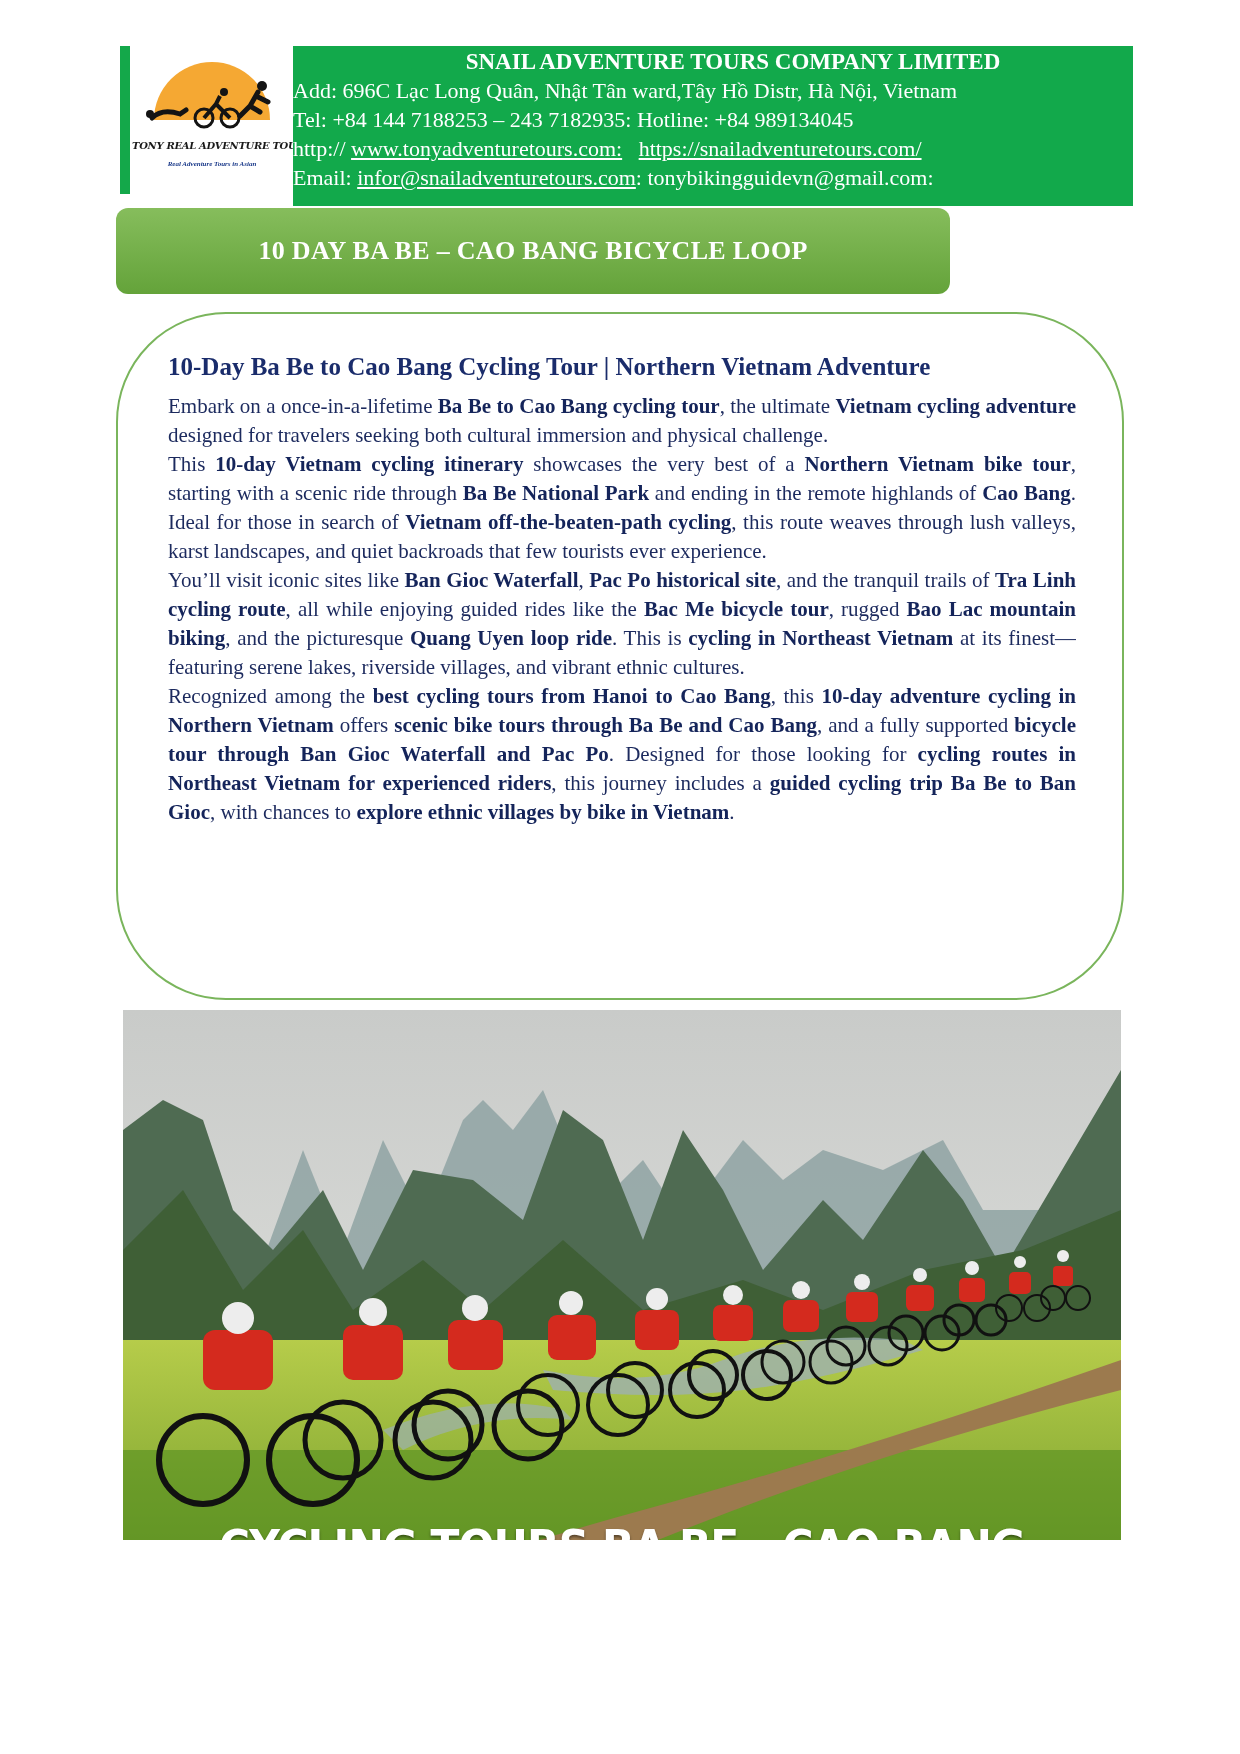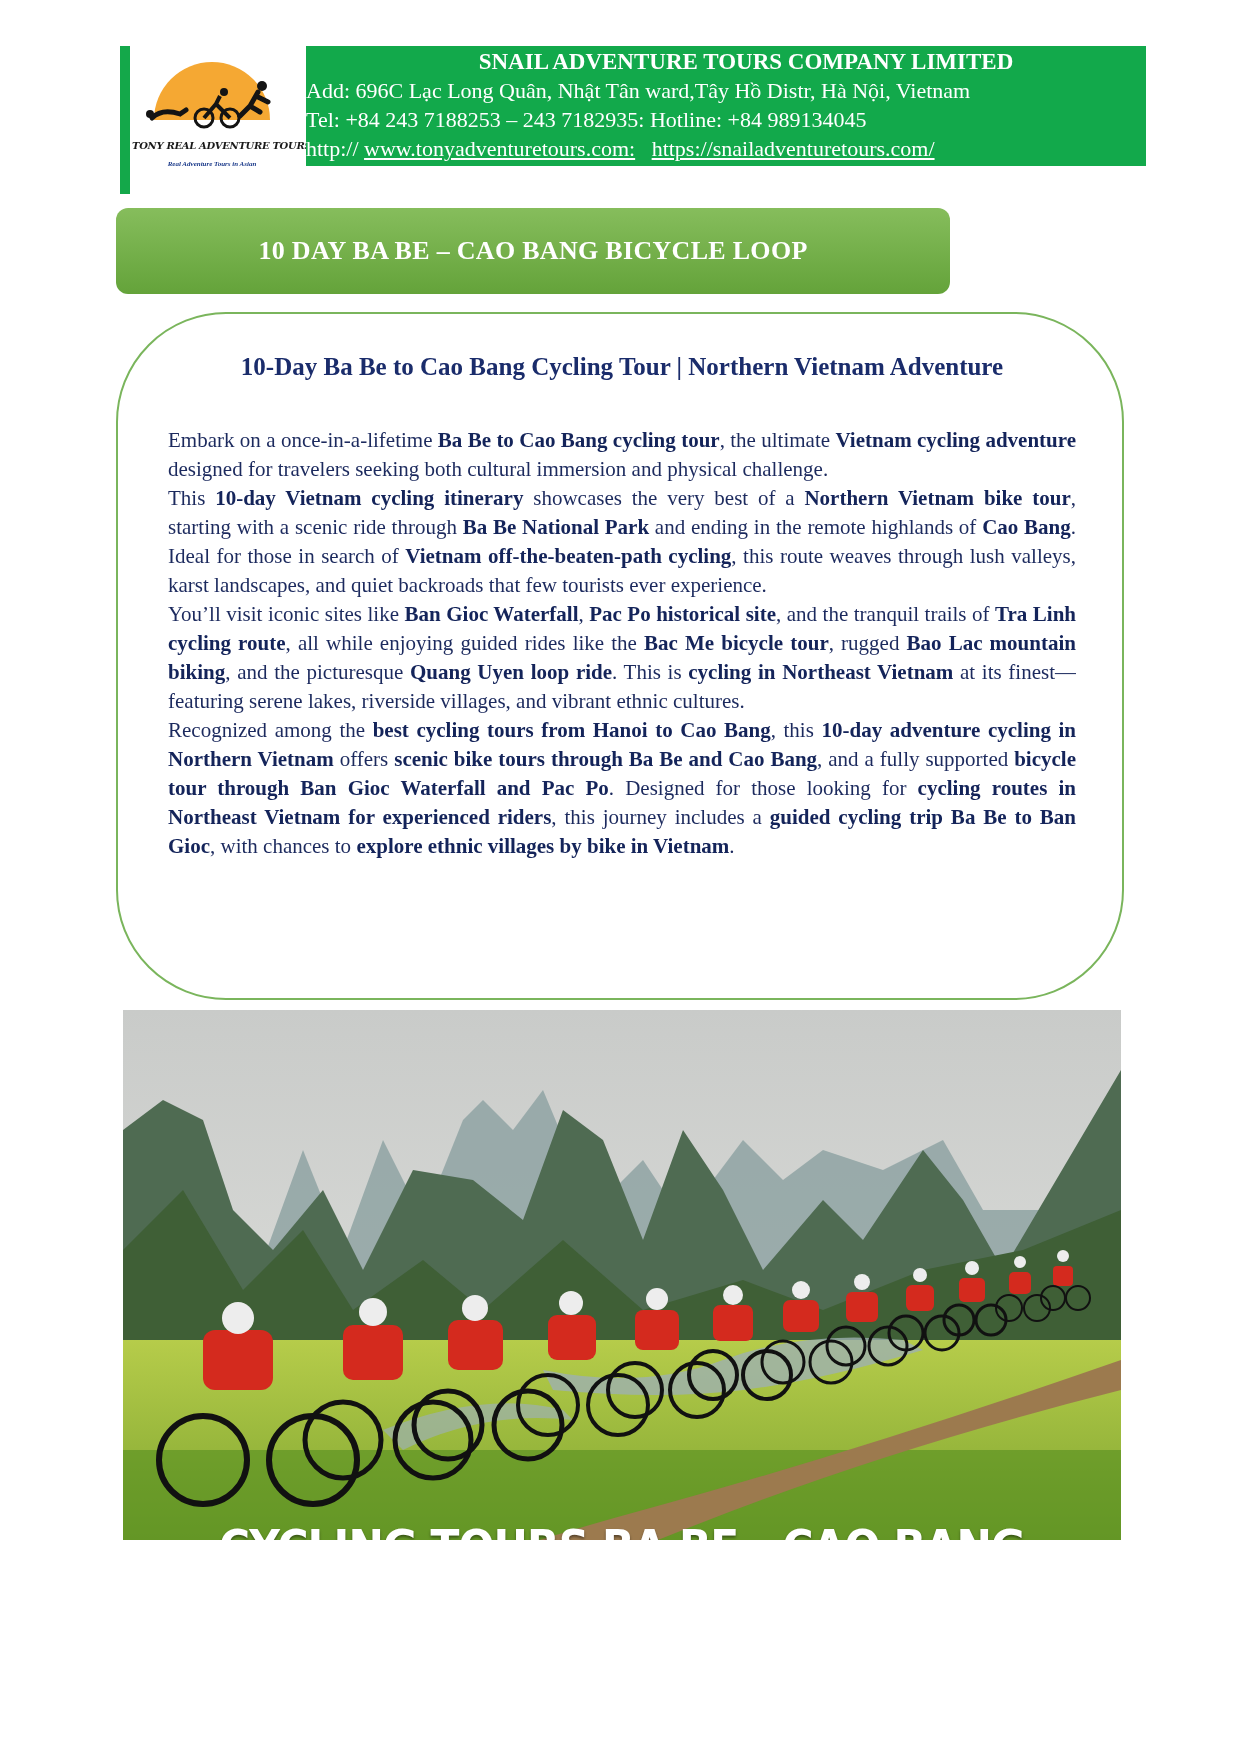--- a/index.html
+++ b/index.html
@@ -4,35 +4,35 @@
 <style>
   html, body { margin:0; padding:0; background:#ffffff; }
   body { width:1240px; height:1754px; position:relative; overflow:hidden; font-family:"Liberation Serif", "DejaVu Serif", serif; }
 
   
   .logo-bar { position:absolute; left:120px; top:46px; width:10px; height:148px; background:#14a84a; }
   .logo { position:absolute; left:132px; top:58px; width:160px; height:130px; }
   .logo-title { position:absolute; left:0; top:82px; width:160px; text-align:center; font-family:"DejaVu Serif", serif; font-style:italic; font-weight:bold; font-size:10px; color:#1a1a1a; letter-spacing:-0.3px; white-space:nowrap; }
   .logo-tag { position:absolute; left:0; top:102px; width:160px; text-align:center; font-family:Liberation Serif, serif; font-style:italic; font-weight:bold; font-size:7px; color:#1b3a8a; white-space:nowrap; }
 
-  .company { position:absolute; left:306px; top:46px; width:840px; height:120px; background:#12a94b; color:#ffffff; font-family:"Liberation Serif", serif; }
+  .company { position:absolute; left:293px; top:46px; width:840px; height:160px; background:#12a94b; color:#ffffff; font-family:"Liberation Serif", serif; }
   .company .name { text-align:center; font-weight:bold; font-size:23px; line-height:28px; margin-top:2px; padding-left:40px; }
   .company .line { font-size:22px; line-height:29px; white-space:nowrap; }
   .company .u { text-decoration:underline; }
 
   
   .banner { position:absolute; left:116px; top:208px; width:834px; height:86px; border-radius:12px;
             background:linear-gradient(#86bd5c, #64a33a); color:#fff; text-align:center;
             font-weight:bold; font-size:26px; line-height:86px; letter-spacing:0.3px; }
 
   
   .content-box { position:absolute; left:116px; top:312px; width:1008px; height:688px; border:2px solid #7ab55c;
                  border-radius:110px; box-sizing:border-box; overflow:hidden; background:#fff; }
   .content-inner { position:absolute; left:50px; top:38px; width:908px; height:634px; overflow:hidden; color:#1c2a5e; }
-  .content-title { text-align:center; font-weight:bold; font-size:25px; color:#1a2c6b; margin:0 0 44px 0; line-height:30px; }
+  .content-title { text-align:left; font-weight:bold; font-size:25px; color:#1a2c6b; margin:0 0 10px 0; line-height:30px; }
   .para { font-size:21px; line-height:29px; text-align:justify; margin:0; }
   .para b { color:#14245a; }
 
   
   .hero { position:absolute; left:123px; top:1010px; width:998px; height:530px; overflow:hidden; background:#cfd2cf; }
   .hero svg { display:block; }
   .overlay { position:absolute; left:0; width:100%; text-align:center; color:#fff; font-family:"DejaVu Sans", sans-serif; font-weight:bold; text-shadow:0 2px 3px rgba(0,0,0,.45); }
   .ov1 { top:510px; font-size:46px; letter-spacing:-1px; transform:scaleX(0.92); }
   .ov2 { top:562px; font-size:42px; letter-spacing:-1px; transform:scaleX(0.92); }
   .ov3 { top:612px; font-size:25px; font-weight:normal; transform:scaleX(0.95); }
@@ -56,21 +56,21 @@
     <circle cx="130" cy="28" r="5" fill="#141414"></circle>
     <path d="M126 34 l-8 14 l10 6 M118 48 l-10 10 M124 38 l12 6" stroke="#141414" stroke-width="5" fill="none" stroke-linecap="round"></path>
   </svg>
   <div class="logo-title">TONY REAL ADVENTURE TOURS</div>
   <div class="logo-tag">Real Adventure Tours in Asian</div>
 </div>
 
 <div class="company">
   <div class="name">SNAIL ADVENTURE TOURS COMPANY LIMITED</div>
   <div class="line">Add: 696C Lạc Long Quân, Nhật Tân ward,Tây Hồ Distr, Hà Nội, Vietnam</div>
-  <div class="line">Tel: +84 243 7188253 – 243 7182935: Hotline: +84 989134045</div>
+  <div class="line">Tel: +84 144 7188253 – 243 7182935: Hotline: +84 989134045</div>
   <div class="line"><span>http:// </span><span class="u">www.tonyadventuretours.com:</span>&nbsp;&nbsp;&nbsp;<span class="u">https://snailadventuretours.com/</span></div>
   <div class="line"><span>Email: </span><span class="u">infor@snailadventuretours.com</span><span>: tonybikingguidevn@gmail.com:</span></div>
 </div>
 
 <div class="banner">10 DAY BA BE – CAO BANG BICYCLE LOOP</div>
 
 <div class="content-box">
   <div class="content-inner">
     <div class="content-title">10-Day Ba Be to Cao Bang Cycling Tour | Northern Vietnam Adventure</div>
     <p class="para"><span>Embark on a once-in-a-lifetime </span><b>Ba Be to Cao Bang cycling tour</b><span>, the ultimate </span><b>Vietnam cycling adventure</b><span> designed for travelers seeking both cultural immersion and physical challenge.</span></p>

